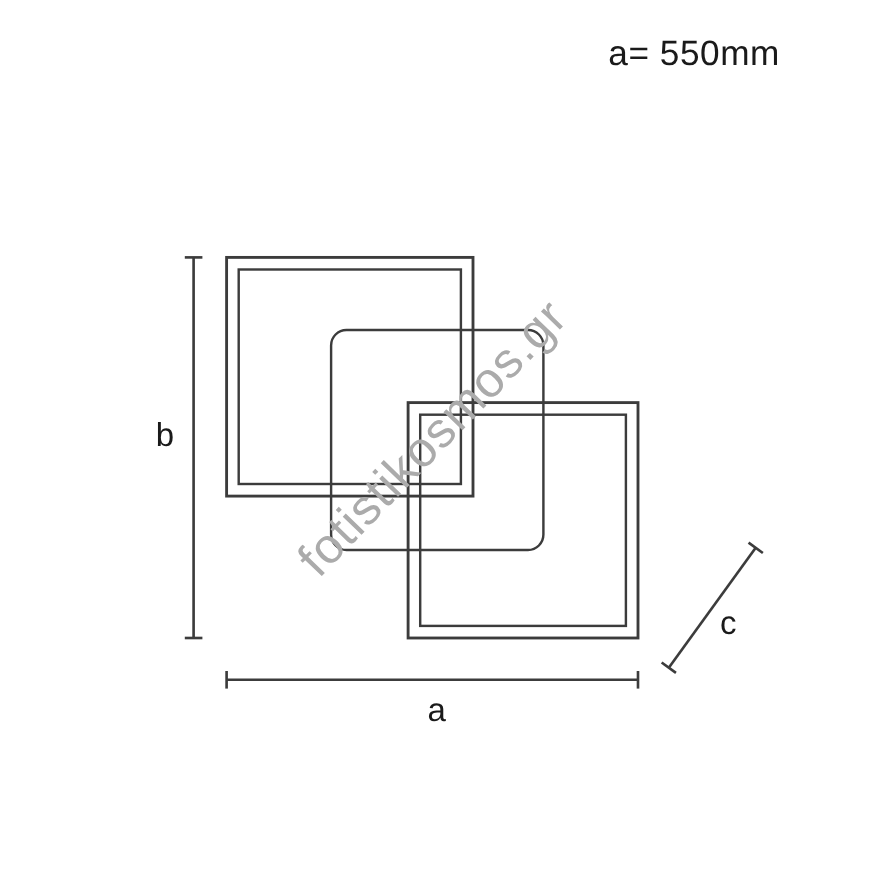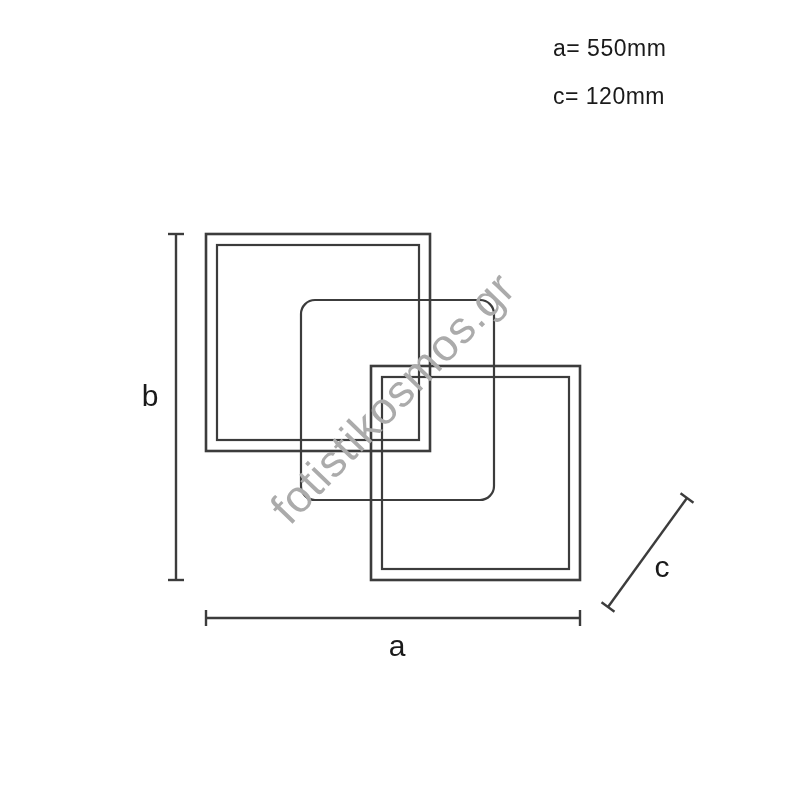--- a/index.html
+++ b/index.html
@@ -19,21 +19,21 @@
   }
   svg.drawing {
     position: absolute;
     left: 0;
     top: 0;
   }
   .dim-values {
     position: absolute;
     left: 553px;
     top: 24px;
-    font-size: 23px;
+    font-size: 32px;
     line-height: 48px;
     color: var(--text, #1a1a1a);
     letter-spacing: 0.5px;
     white-space: nowrap;
   }
   .dim-label {
     position: absolute;
     font-size: 30px;
     color: var(--text, #1a1a1a);
     transform: translate(-50%, -50%);
@@ -88,20 +88,19 @@
       <line x1="608" y1="607" x2="687" y2="498" stroke-width="2.4" stroke="#3c3c3c"></line>
       <line x1="601.5" y1="602.3" x2="614.5" y2="611.7" stroke-width="2.4" stroke="#3c3c3c"></line>
       <line x1="680.5" y1="493.3" x2="693.5" y2="502.7" stroke-width="2.4" stroke="#3c3c3c"></line>
     </g>
   </svg>
 
   <div class="watermark">fotistikosmos.gr</div>
 
   <div class="dim-values">
     <div>a= 550mm</div>
-    <div>c= 120mm</div>
   </div>
 
   <div class="dim-label dim-label-b">b</div>
   <div class="dim-label dim-label-a">a</div>
   <div class="dim-label dim-label-c">c</div>
 
 </div>
 
 </body></html>

